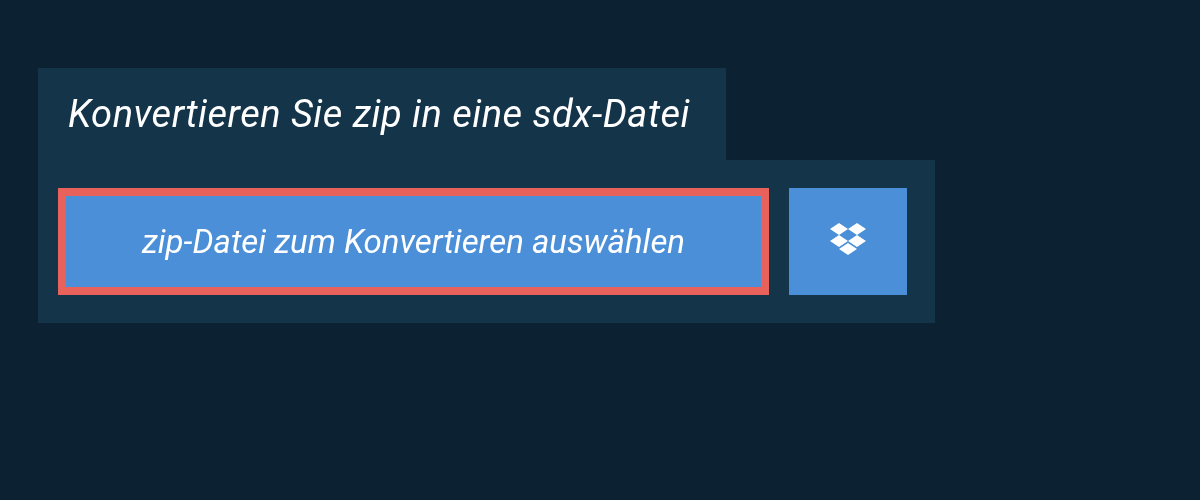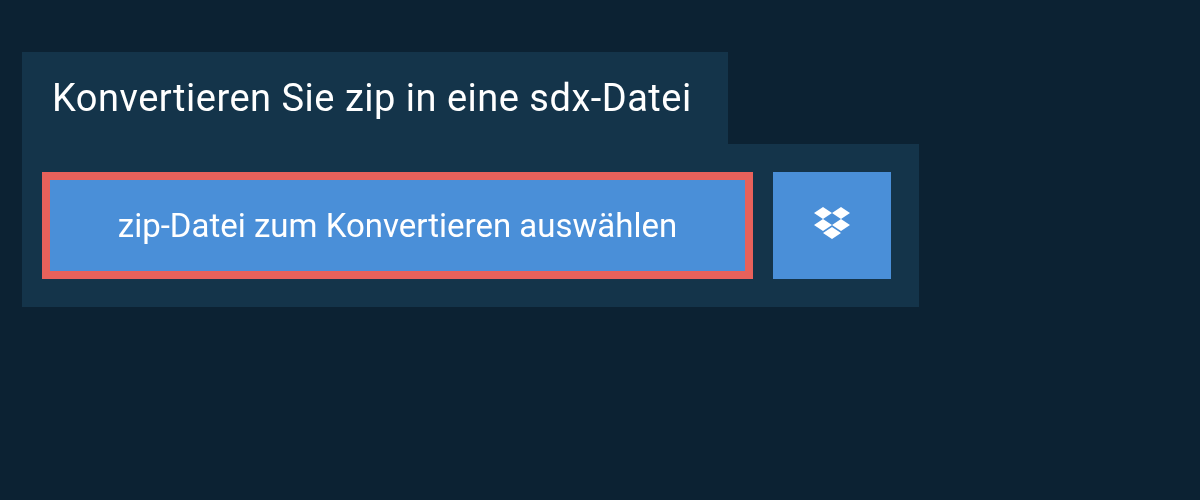--- a/index.html
+++ b/index.html
@@ -8,21 +8,22 @@
       box-sizing: border-box;
     }
     body {
       width: 1200px;
       height: 500px;
       background-color: #0c2233;
       font-family: -apple-system, BlinkMacSystemFont, "Segoe UI", Roboto, Helvetica, Arial, sans-serif;
       overflow: hidden;
     }
     .container {
-      padding: 0;
+      padding: 16px;
+      font-style: italic;
     }
     .title-bar {
       background-color: #14344a;
       display: inline-block;
       padding: 24px 36px 24px 30px;
       margin-top: 52px;
       margin-left: 22px;
     }
     .title-text {
       color: #ffffff;

